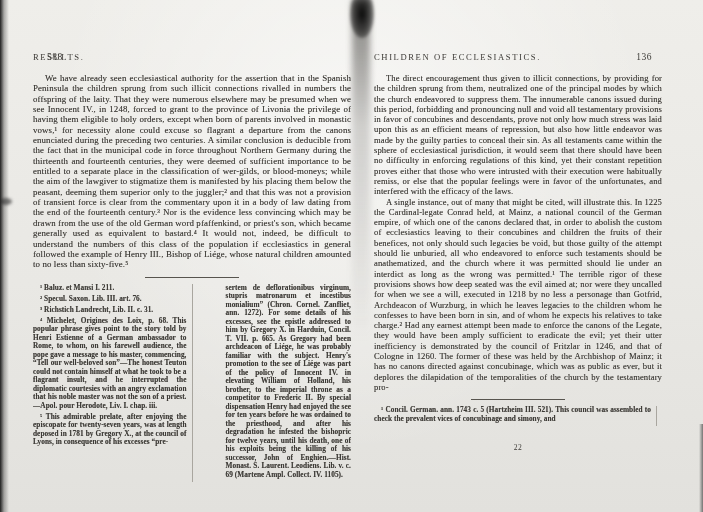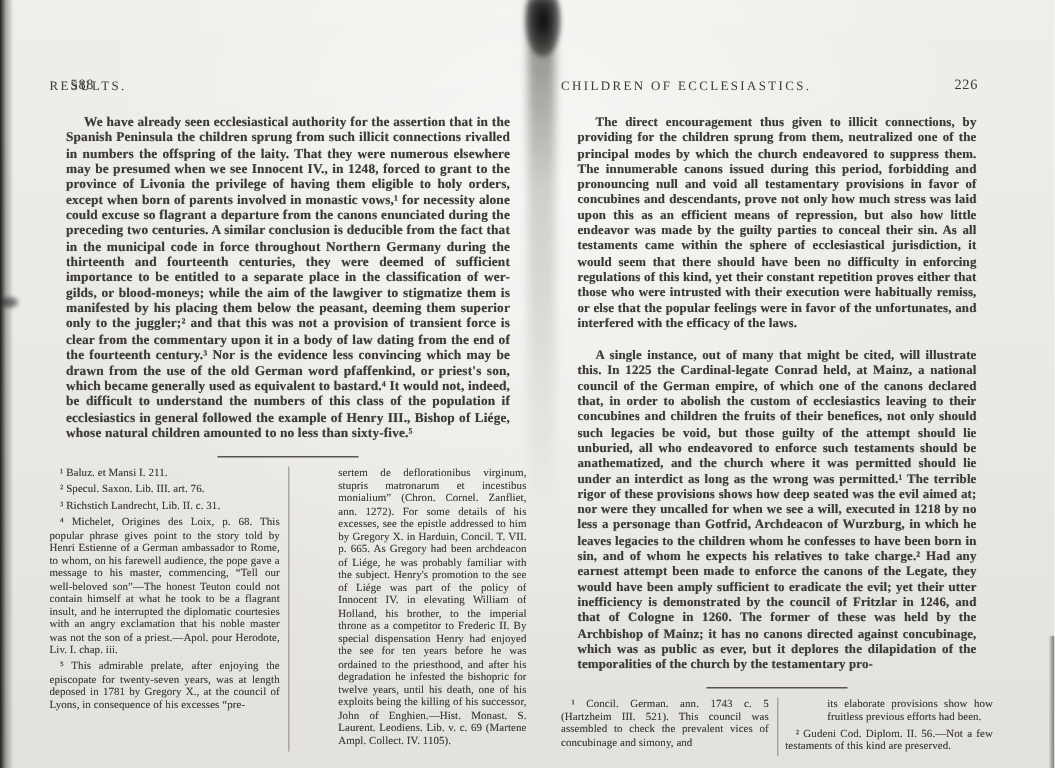--- a/index.html
+++ b/index.html
@@ -43,32 +43,31 @@
   .page-right{left:374px;width:288px;height:452px;}
 
   .pagehead{position:relative;height:13px;margin-bottom:8px;
     font-size:9px;letter-spacing:1.2px;}
   .pagenum{position:absolute;top:0;font-size:9.5px;letter-spacing:0.5px;}
   .pagenum.pn-left{left:14px;}
   .pagenum.pn-right{right:10px;}
   .runhead{display:block;text-align:left;letter-spacing:1.6px;font-size:8.6px;}
 
   .body-text{
-    margin:11px;font-size:8.9px;line-height:10.35px;text-align:justify;
+    margin:0;font-size:8.9px;line-height:10.35px;text-align:justify;
     text-indent:12px;letter-spacing:0.1px;
     text-shadow:0 0 0.5px rgba(70,66,60,0.55);
-    font-weight:bold;
   }
   .page-right .body-text{font-size:8.6px;line-height:10.3px;}
   .body-text + .body-text{margin-top:0;}
 
   .fn-rule{width:94px;margin:7px auto 6px auto;border-top:1px solid #57544e;height:0;}
   .footnotes{display:flex;align-items:stretch;}
   .fn-col{flex:1 1 0;font-size:7.3px;line-height:8.5px;text-align:justify;
-    letter-spacing:0.05px;text-shadow:0 0 0.4px rgba(80,76,70,0.5);}
+    letter-spacing:0.05px;text-shadow:0 0 0.4px rgba(80,76,70,0.5);font-weight:bold;}
   .fn-col p{margin:0 0 2.5px 0;text-indent:7px;}
   .fn-col p.fn-cont{text-indent:0;margin-left:28px;}
   .fn-divider{width:1px;background:#a9a69f;margin:0 5px;}
   .signature{margin-top:17px;text-align:center;font-size:7.6px;letter-spacing:0.5px;}
 </style>
 </head>
 <body>
 
 <div class="scan">
   <div class="edge-left"></div>
@@ -95,30 +94,26 @@
       <div class="fn-divider"></div>
       <div class="fn-col">
         <p class="fn-cont">sertem de deflorationibus virginum, stupris matronarum et incestibus monialium” (Chron. Cornel. Zanfliet, ann. 1272).  For some details of his excesses, see the epistle addressed to him by Gregory X. in Harduin, Concil. T. VII. p. 665.  As Gregory had been archdeacon of Liége, he was probably familiar with the subject.  Henry's promotion to the see of Liége was part of the policy of Innocent IV. in elevating William of Holland, his brother, to the imperial throne as a competitor to Frederic II.  By special dispensation Henry had enjoyed the see for ten years before he was ordained to the priesthood, and after his degradation he infested the bishopric for twelve years, until his death, one of his exploits being the killing of his successor, John of Enghien.—Hist. Monast. S. Laurent. Leodiens. Lib. v. c. 69 (Martene Ampl. Collect. IV. 1105).</p>
       </div>
     </div>
   </div>
 
   <div class="page page-right">
     <div class="pagehead">
       <span class="runhead">CHILDREN OF ECCLESIASTICS.</span>
-      <span class="pagenum pn-right">226</span>
+      <span class="pagenum pn-right">136</span>
     </div>
     <p class="body-text">The direct encouragement thus given to illicit connections, by providing for the children sprung from them, neutralized one of the principal modes by which the church endeavored to suppress them.  The innumerable canons issued during this period, forbidding and pronouncing null and void all testamentary provisions in favor of concubines and descendants, prove not only how much stress was laid upon this as an efficient means of repression, but also how little endeavor was made by the guilty parties to conceal their sin.  As all testaments came within the sphere of ecclesiastical jurisdiction, it would seem that there should have been no difficulty in enforcing regulations of this kind, yet their constant repetition proves either that those who were intrusted with their execution were habitually remiss, or else that the popular feelings were in favor of the unfortunates, and interfered with the efficacy of the laws.</p>
     <p class="body-text">A single instance, out of many that might be cited, will illustrate this.  In 1225 the Cardinal-legate Conrad held, at Mainz, a national council of the German empire, of which one of the canons declared that, in order to abolish the custom of ecclesiastics leaving to their concubines and children the fruits of their benefices, not only should such legacies be void, but those guilty of the attempt should lie unburied, all who endeavored to enforce such testaments should be anathematized, and the church where it was permitted should lie under an interdict as long as the wrong was permitted.¹  The terrible rigor of these provisions shows how deep seated was the evil aimed at; nor were they uncalled for when we see a will, executed in 1218 by no less a personage than Gotfrid, Archdeacon of Wurzburg, in which he leaves legacies to the children whom he confesses to have been born in sin, and of whom he expects his relatives to take charge.²  Had any earnest attempt been made to enforce the canons of the Legate, they would have been amply sufficient to eradicate the evil; yet their utter inefficiency is demonstrated by the council of Fritzlar in 1246, and that of Cologne in 1260.  The former of these was held by the Archbishop of Mainz; it has no canons directed against concubinage, which was as public as ever, but it deplores the dilapidation of the temporalities of the church by the testamentary pro-</p>
     <div class="fn-rule"></div>
     <div class="footnotes">
       <div class="fn-col">
         <p>¹ Concil. German. ann. 1743 c. 5 (Hartzheim III. 521).  This council was assembled to check the prevalent vices of concubinage and simony, and</p>
       </div>
       <div class="fn-divider"></div>
-      <div class="fn-col">
-        <p class="fn-cont">its elaborate provisions show how fruitless previous efforts had been.</p>
-        <p>² Gudeni Cod. Diplom. II. 56.—Not a few testaments of this kind are preserved.</p>
-      </div>
     </div>
     <div class="signature">22</div>
   </div>
 </div>
 
 </body></html>

